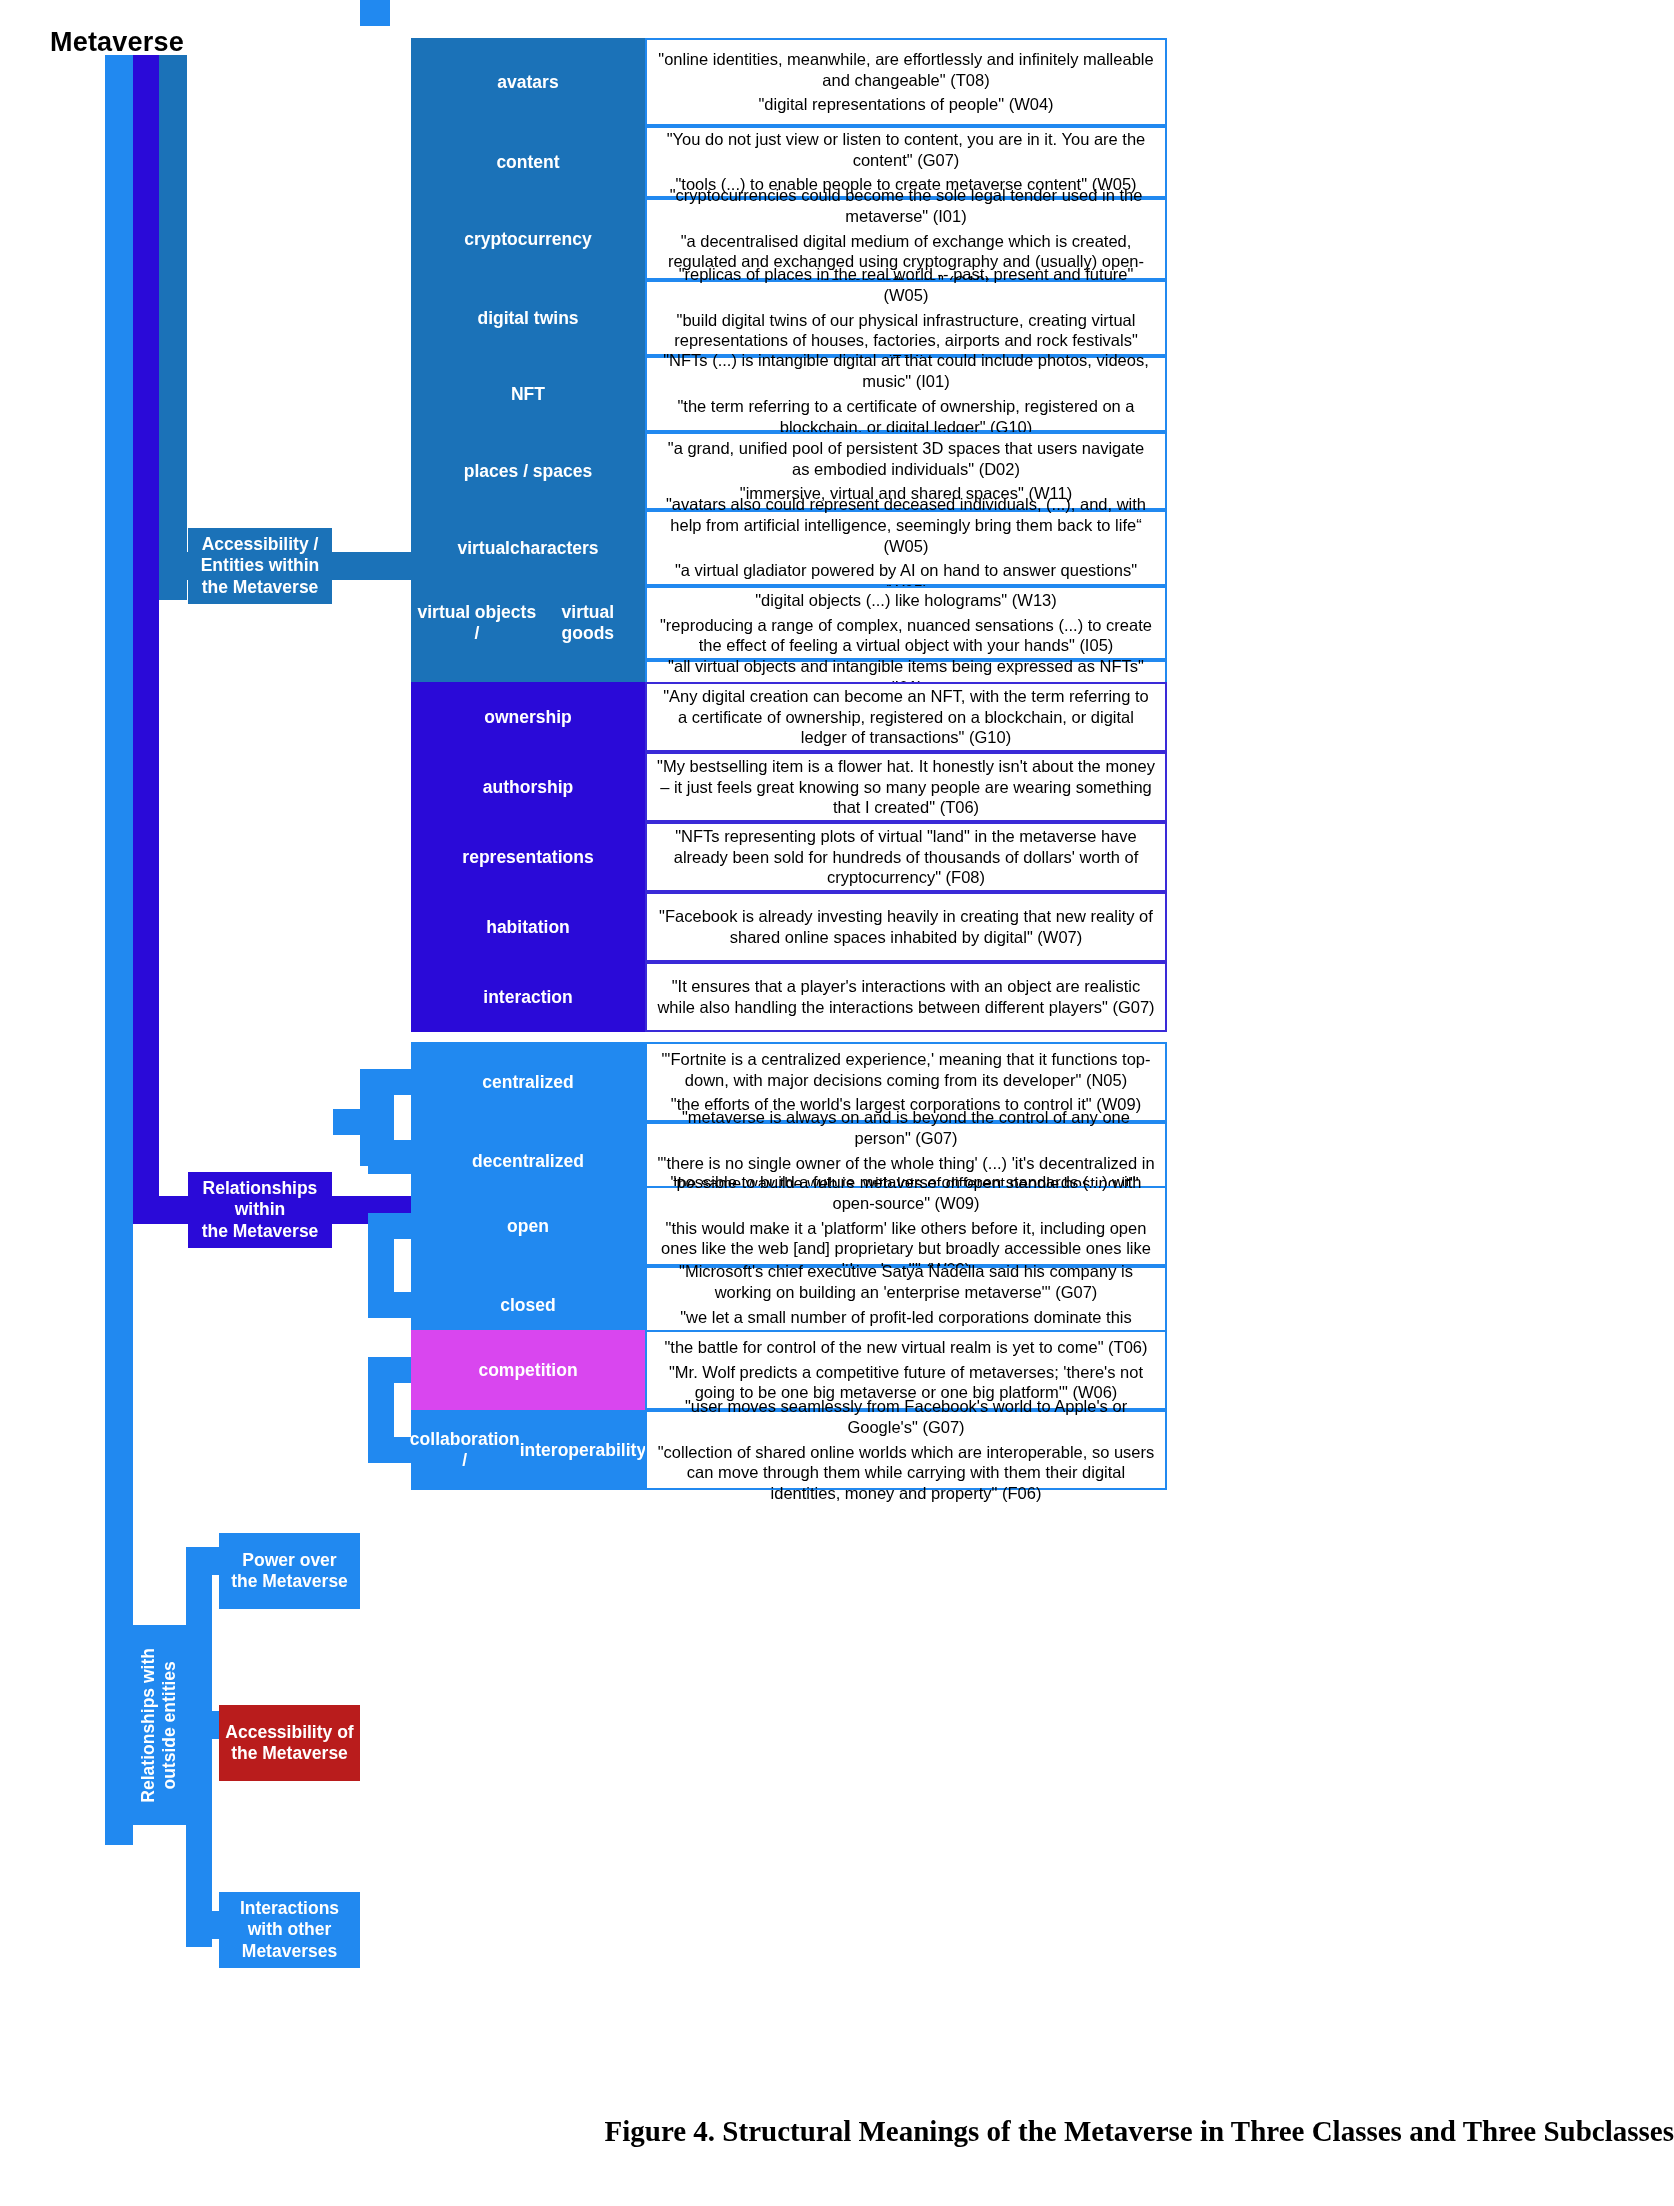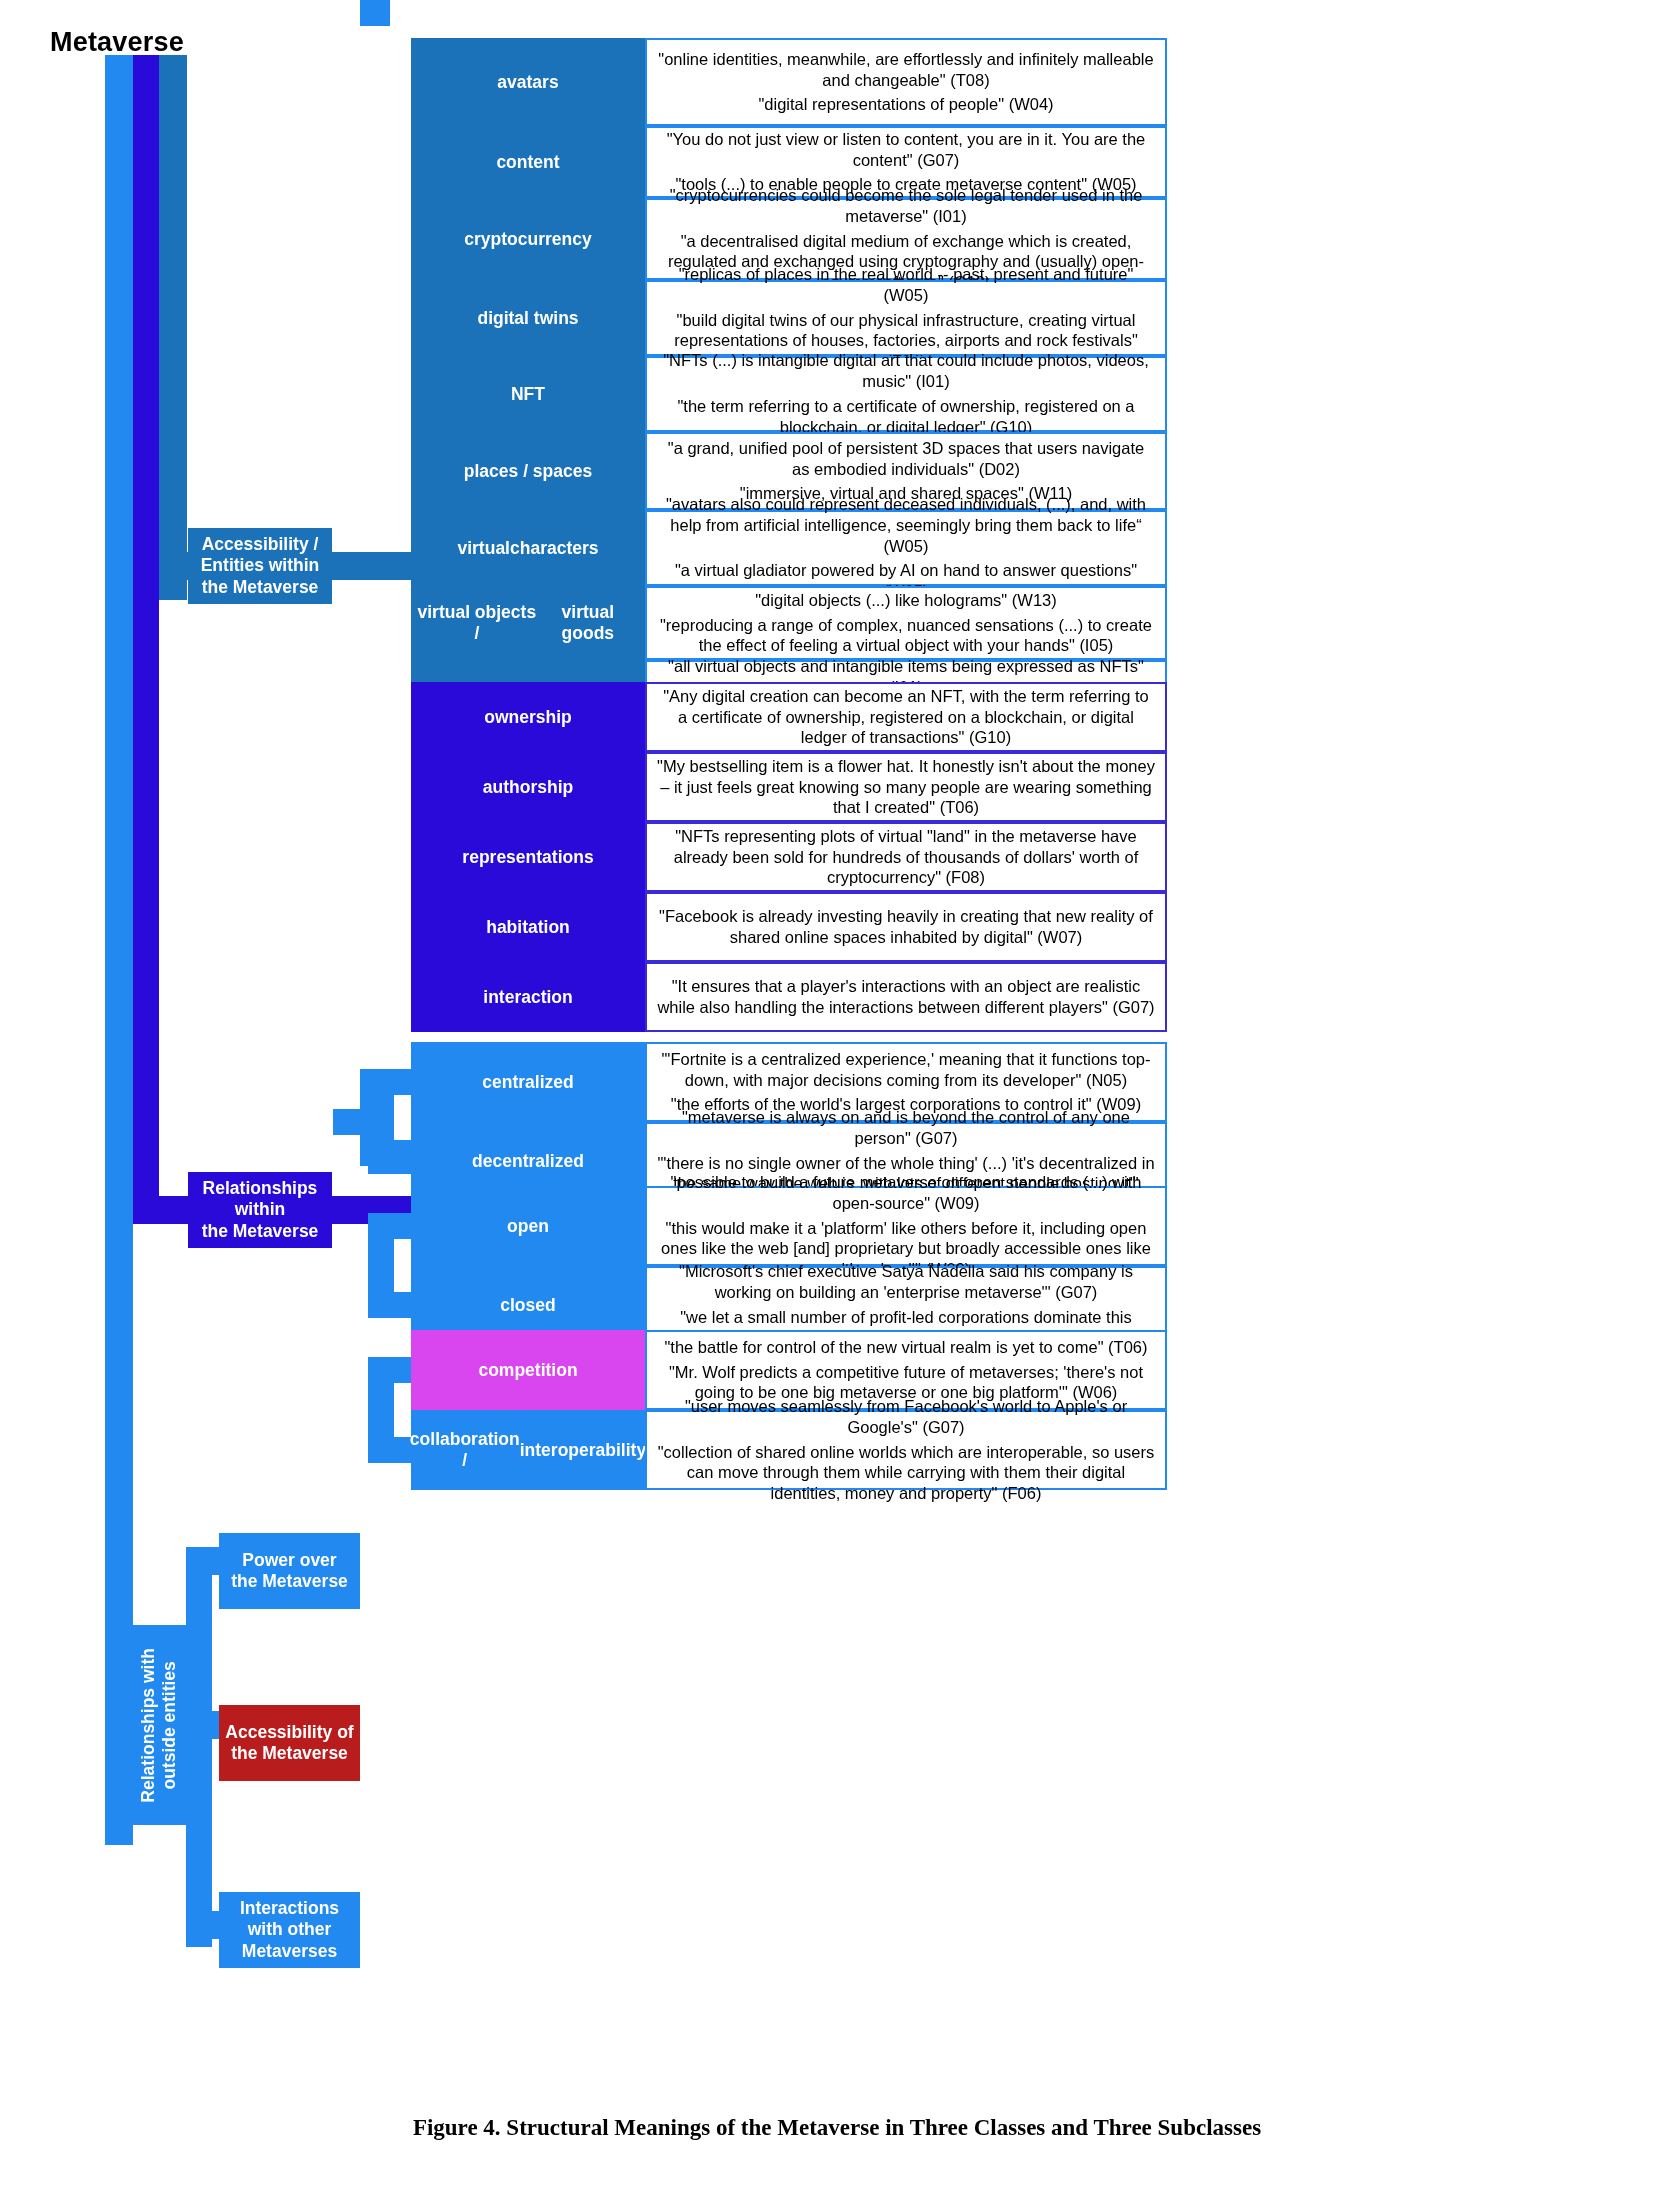--- a/index.html
+++ b/index.html
@@ -84,23 +84,23 @@
     font-size:16.5px; color:#000; line-height:1.26;
     text-align:center; margin:2px 0; font-weight:normal;
   }
 
   
   .conn { position:absolute; }
 
   
   #caption {
     position:absolute; left:0; top:2115px; width:1674px;
-    text-align:center;
+    text-align:right;
     font-family:"Liberation Serif", serif;
-    font-weight:bold; font-size:23px; color:#000;
+    font-weight:bold; font-size:29px; color:#000;
   }
 </style>
 </head>
 <body>
 
 <div id="root">
 
   <div id="root-title">Metaverse</div>
 
   <div class="trunk" id="trunk-light"></div>

